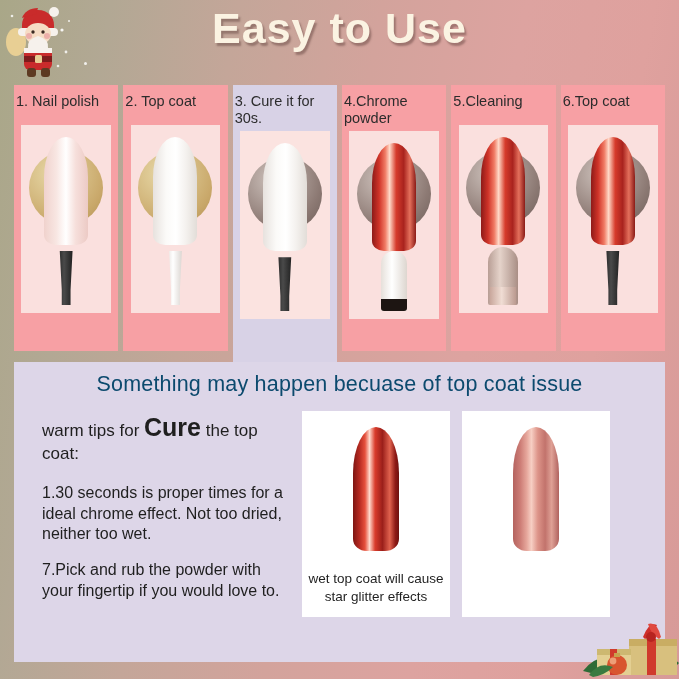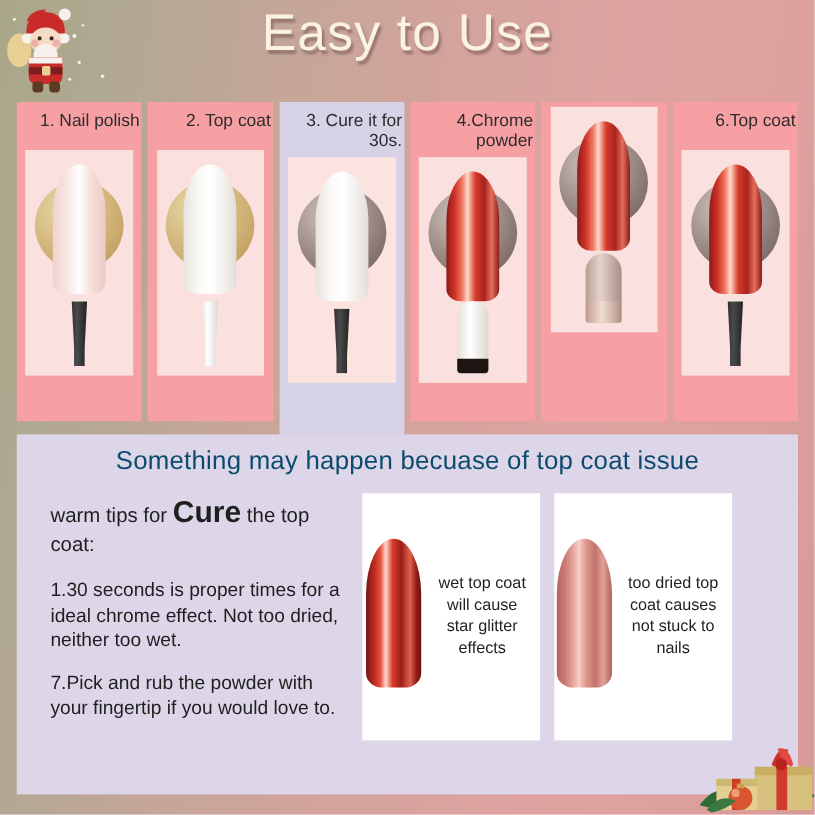--- a/index.html
+++ b/index.html
@@ -46,21 +46,21 @@
   .title {
     position: absolute;
     left: 0;
     top: 4px;
     width: 679px;
     text-align: center;
     font-size: 43px;
     letter-spacing: 1px;
     color: #fbf3e2;
     text-shadow: 2px 3px 2px rgba(90,60,55,.45);
-    font-weight: 400;
+    font-weight: 700;
   }
 
   
   .steps {
     position: absolute;
     left: 14px;
     top: 85px;
     width: 651px;
     height: 266px;
     display: flex;
@@ -73,21 +73,21 @@
     flex-direction: column;
     align-items: center;
   }
   .step-card.cure {
     background: #d8d2e6;
     height: 280px;
   }
   .step-label {
     font-size: 14.5px;
     color: #2c2c2c;
-    text-align: right;
+    text-align: left;
     line-height: 1.18;
     padding: 8px 2px 0 2px;
     min-height: 36px;
     box-sizing: border-box;
     width: 100%;
   }
   .step-photo {
     width: 86%;
     height: 188px;
     margin-top: 4px;
@@ -217,21 +217,21 @@
     margin-bottom: 15px;
   }
   .compare {
     display: flex;
     gap: 12px;
   }
   .compare-card {
     width: 148px;
     background: #ffffff;
     display: flex;
-    flex-direction: row;
+    flex-direction: column;
     align-items: center;
     padding-bottom: 6px;
   }
   .compare-photo {
     position: relative;
     width: 100%;
     height: 155px;
   }
   .compare-photo .cnail {
     position: absolute;
@@ -322,20 +322,21 @@
     <div class="step-card">
       <div class="step-label">4.Chrome powder</div>
       <div class="step-photo">
         <div class="disc silver"></div>
         <div class="nail chrome-red"></div>
         <div class="tool applicator-white"></div>
       </div>
     </div>
 
     <div class="step-card">
+      <div class="step-label">5.Cleaning</div>
       <div class="step-photo">
         <div class="disc silver"></div>
         <div class="nail chrome-red"></div>
         <div class="tool fluffy-brush"></div>
       </div>
     </div>
 
     <div class="step-card">
       <div class="step-label">6.Top coat</div>
       <div class="step-photo">
@@ -362,21 +363,20 @@
         <div class="compare-card">
           <div class="compare-photo">
             <div class="cnail deep"></div>
           </div>
           <div class="compare-caption">wet top coat will cause star glitter effects</div>
         </div>
         <div class="compare-card">
           <div class="compare-photo">
             <div class="cnail dull"></div>
           </div>
-          <div class="compare-caption">too dried top coat causes not stuck to nails</div>
         </div>
       </div>
 
     </div>
   </div>
 
   <svg class="gift" viewBox="0 0 96 74">
     <path d="M0 66 q12 -16 26 -12 q-6 10 -18 14 z" fill="#2f6b36"></path>
     <path d="M96 58 q-14 -12 -28 -6 q8 9 22 12 z" fill="#2f6b36"></path>
     <rect x="46" y="34" width="48" height="36" fill="#d8c07e"></rect>

